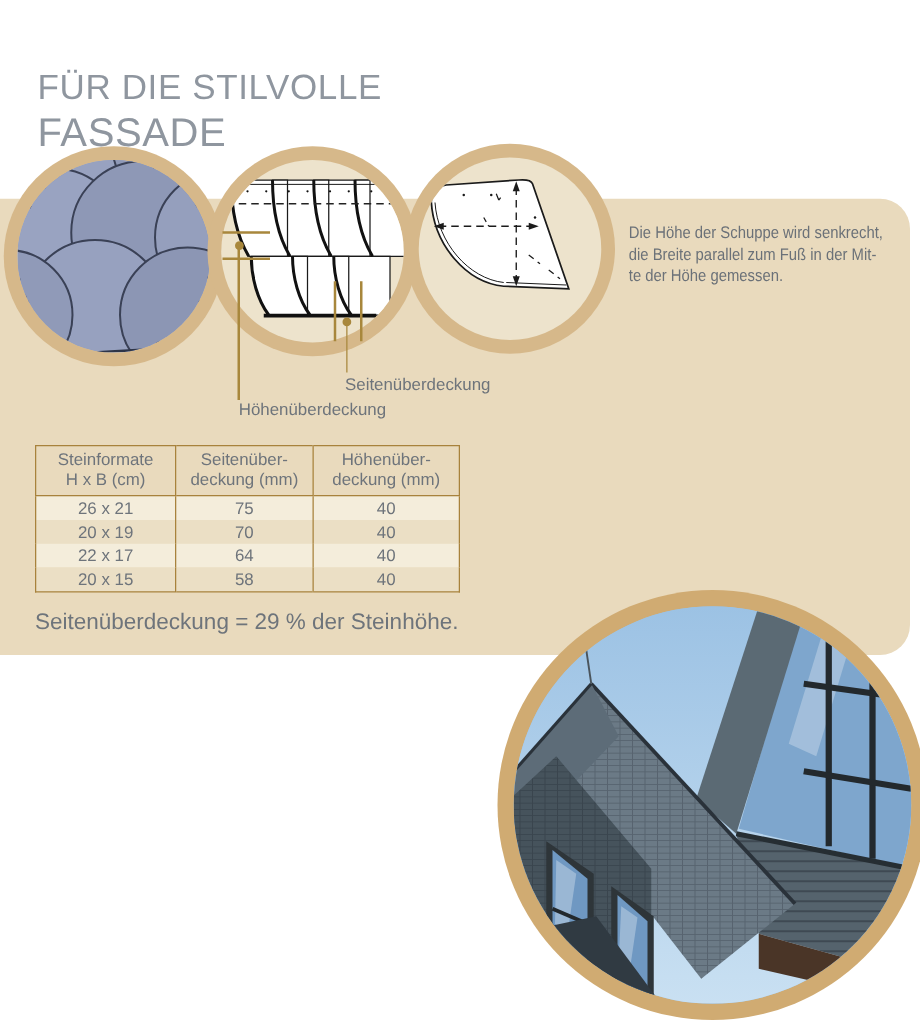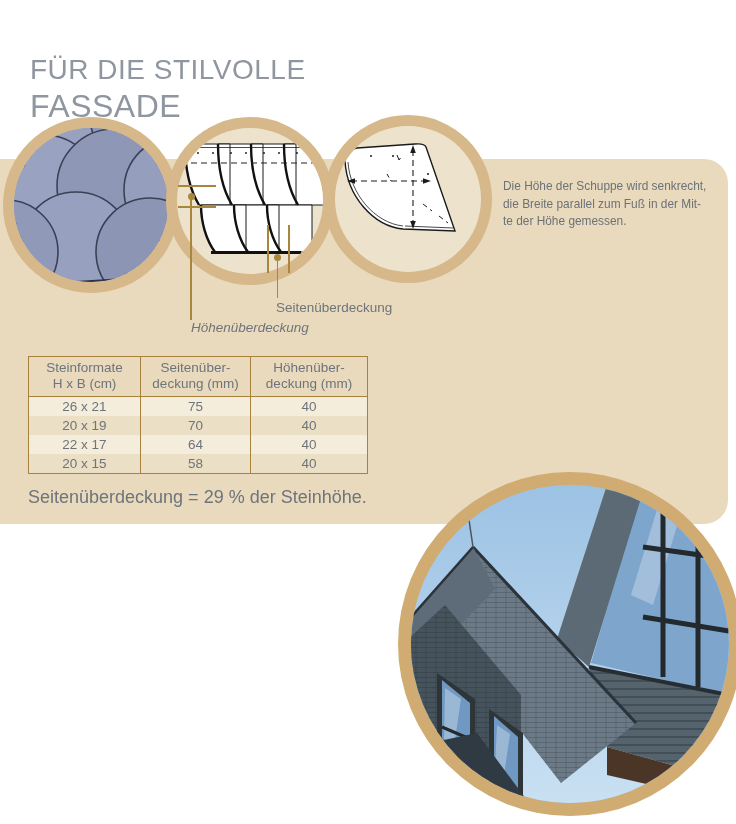--- a/index.html
+++ b/index.html
@@ -145,21 +145,21 @@
         <path d="M52,48 l4,7" stroke="#1b1b1b" stroke-width="1" stroke-dasharray="4 3" fill="none"></path>
         <path d="M88,78 l9,7 M104,90 l9,7" stroke="#1b1b1b" stroke-width="1" stroke-dasharray="5 4" fill="none"></path>
       </svg>
     </div>
   </div>
 
   <div class="gold" style="left:178px;top:185px;width:38px;height:1.6px;"></div>
   <div class="gold" style="left:178px;top:206px;width:38px;height:1.6px;"></div>
   <div class="dot" style="left:187.5px;top:192.5px;"></div>
   <div class="gold" style="left:190.2px;top:196px;width:1.6px;height:124px;"></div>
-  <div class="callout" style="left:191px;top:320px;font-style:italic;">Höhenüberdeckung</div>
+  <div class="callout" style="left:191px;top:320px;">Höhenüberdeckung</div>
 
   <div class="gold" style="left:267px;top:225px;width:1.6px;height:48px;"></div>
   <div class="gold" style="left:288px;top:225px;width:1.6px;height:48px;"></div>
   <div class="dot" style="left:274px;top:253.5px;"></div>
   <div class="gold" style="left:276.8px;top:257px;width:1.6px;height:41px;"></div>
   <div class="callout" style="left:276px;top:300px;">Seitenüberdeckung</div>
 
   <div class="desc">
     <div>Die Höhe der Schuppe wird senkrecht,</div>
     <div>die Breite parallel zum Fuß in der Mit-</div>

